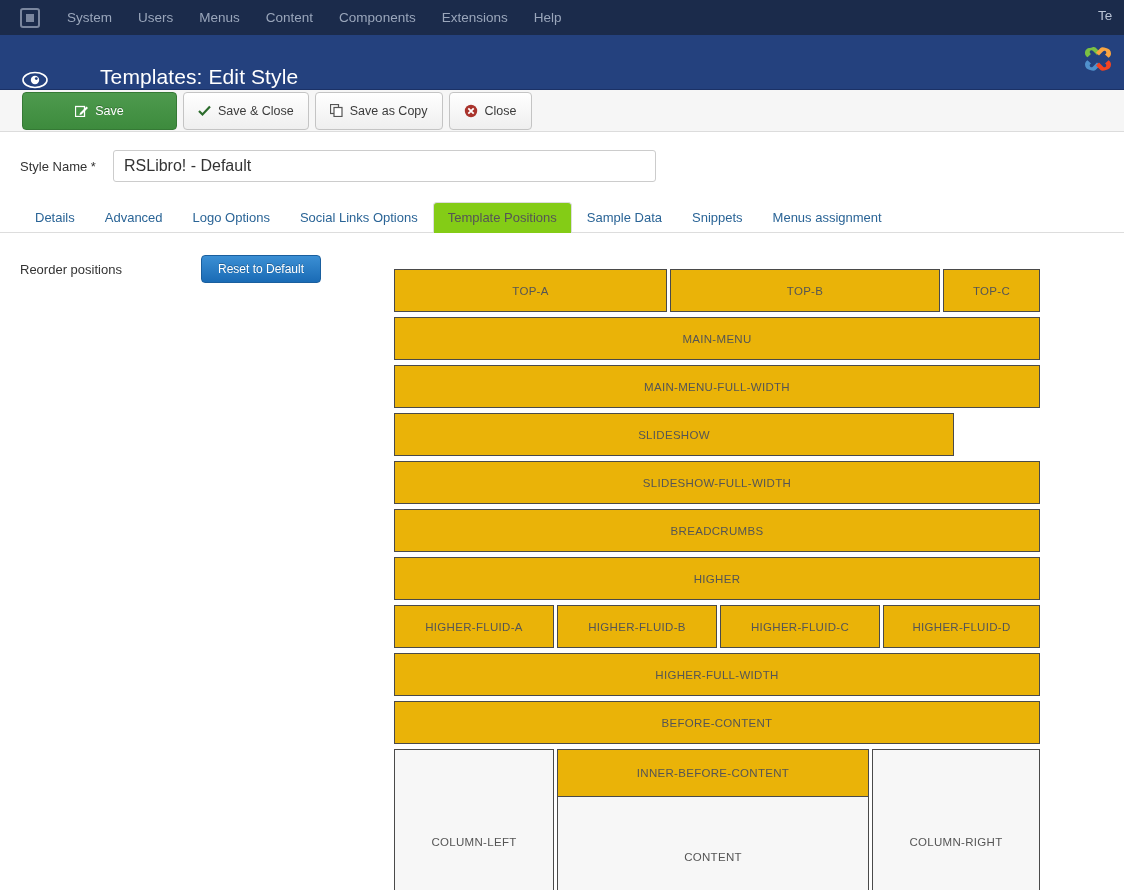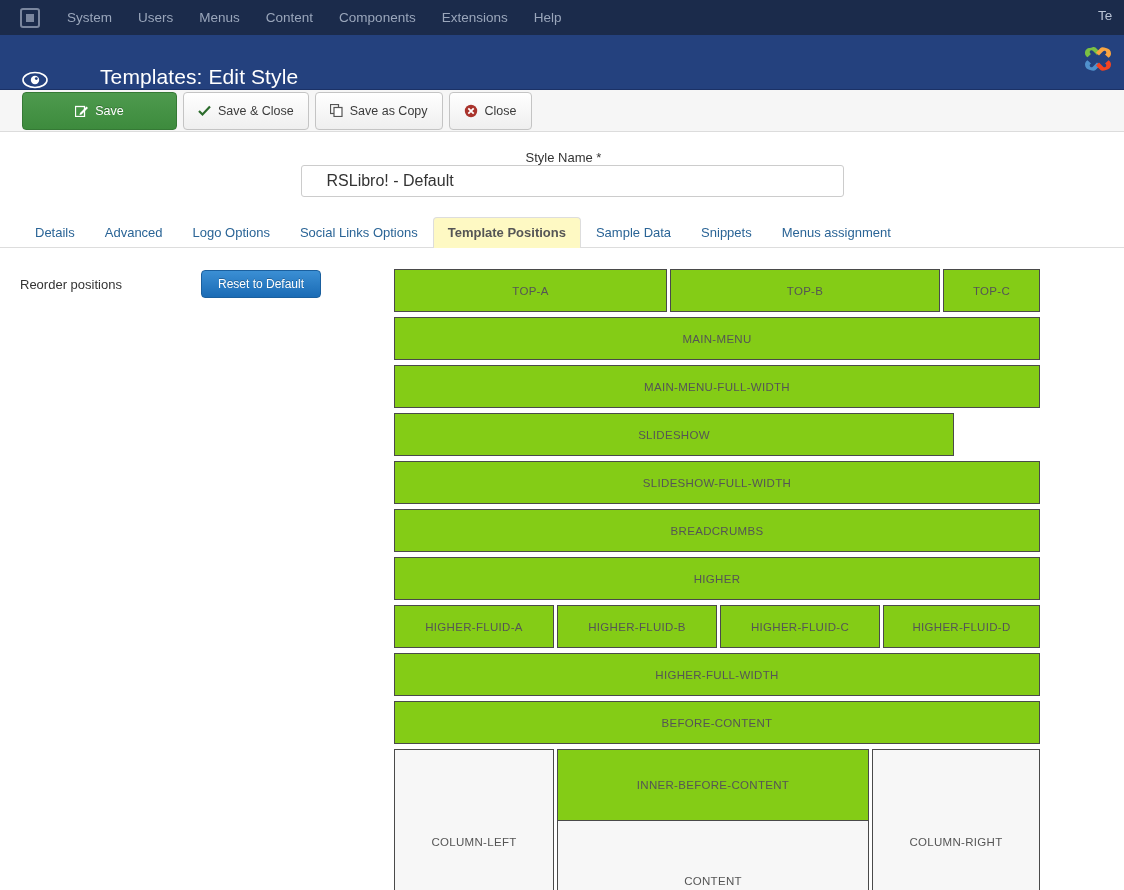--- a/index.html
+++ b/index.html
@@ -117,35 +117,34 @@
     width: 155px;
     text-shadow: 0 -1px 0 rgba(0,0,0,.25);
   }
   .btn .ico { display: inline-flex; align-items: center; }
 
   
   .stylename-row {
     display: flex;
     align-items: center;
     padding: 18px 0 0 20px;
-    flex-direction: column;
   }
   .stylename-label {
     font-size: 13px;
     color: #333;
     width: 93px;
   }
   .stylename-input {
     width: 543px;
     height: 32px;
     border: 1px solid #ccc;
     border-radius: 3px;
     font-size: 16px;
     color: #333;
-    padding: 0 25px;
+    padding: 0 10px;
     background: #fff;
     font-family: "Liberation Sans", sans-serif;
   }
 
   
   .tabs {
     margin-top: 20px;
     padding-left: 20px;
     display: flex;
     border-bottom: 1px solid #dddddd;
@@ -157,25 +156,24 @@
     padding: 6px 14px 7px 14px;
     cursor: pointer;
     border: 1px solid transparent;
     border-bottom: none;
     margin-bottom: -1px;
     line-height: 17px;
     white-space: nowrap;
   }
   .tab.active {
     color: #555555;
-    background: #fef9c3;
+    background: #84cc16;
     border-color: #dddddd;
     border-radius: 4px 4px 0 0;
     cursor: default;
-    font-weight: bold;
   }
 
   
   .reorder-row {
     display: flex;
     align-items: center;
     padding: 22px 17px 0 20px;
   }
   .reorder-label {
     font-size: 13px;
@@ -201,21 +199,21 @@
     top: 269px;
     width: 646px;
   }
   .prow {
     display: flex;
     gap: 3px;
     margin-bottom: 5px;
   }
   .pcell {
     border: 1px solid #4a4a4a;
-    background: #84cc16;
+    background: #eab308;
     height: 43px;
     display: flex;
     align-items: center;
     justify-content: center;
     font-size: 11.5px;
     color: #555555;
     letter-spacing: .3px;
     cursor: move;
     user-select: none;
   }
@@ -237,21 +235,21 @@
     letter-spacing: .3px;
     cursor: move;
     user-select: none;
   }
   .col-center {
     flex: 1;
     display: flex;
     flex-direction: column;
     gap: 0;
   }
-  .col-center .pcell { height: 72px; }
+  .col-center .pcell { height: 48px; }
   .col-center .content-cell {
     border: 1px solid #4a4a4a;
     border-top: none;
     background: #f7f7f7;
     height: 121px;
     display: flex;
     align-items: center;
     justify-content: center;
     font-size: 11.5px;
     color: #555;

